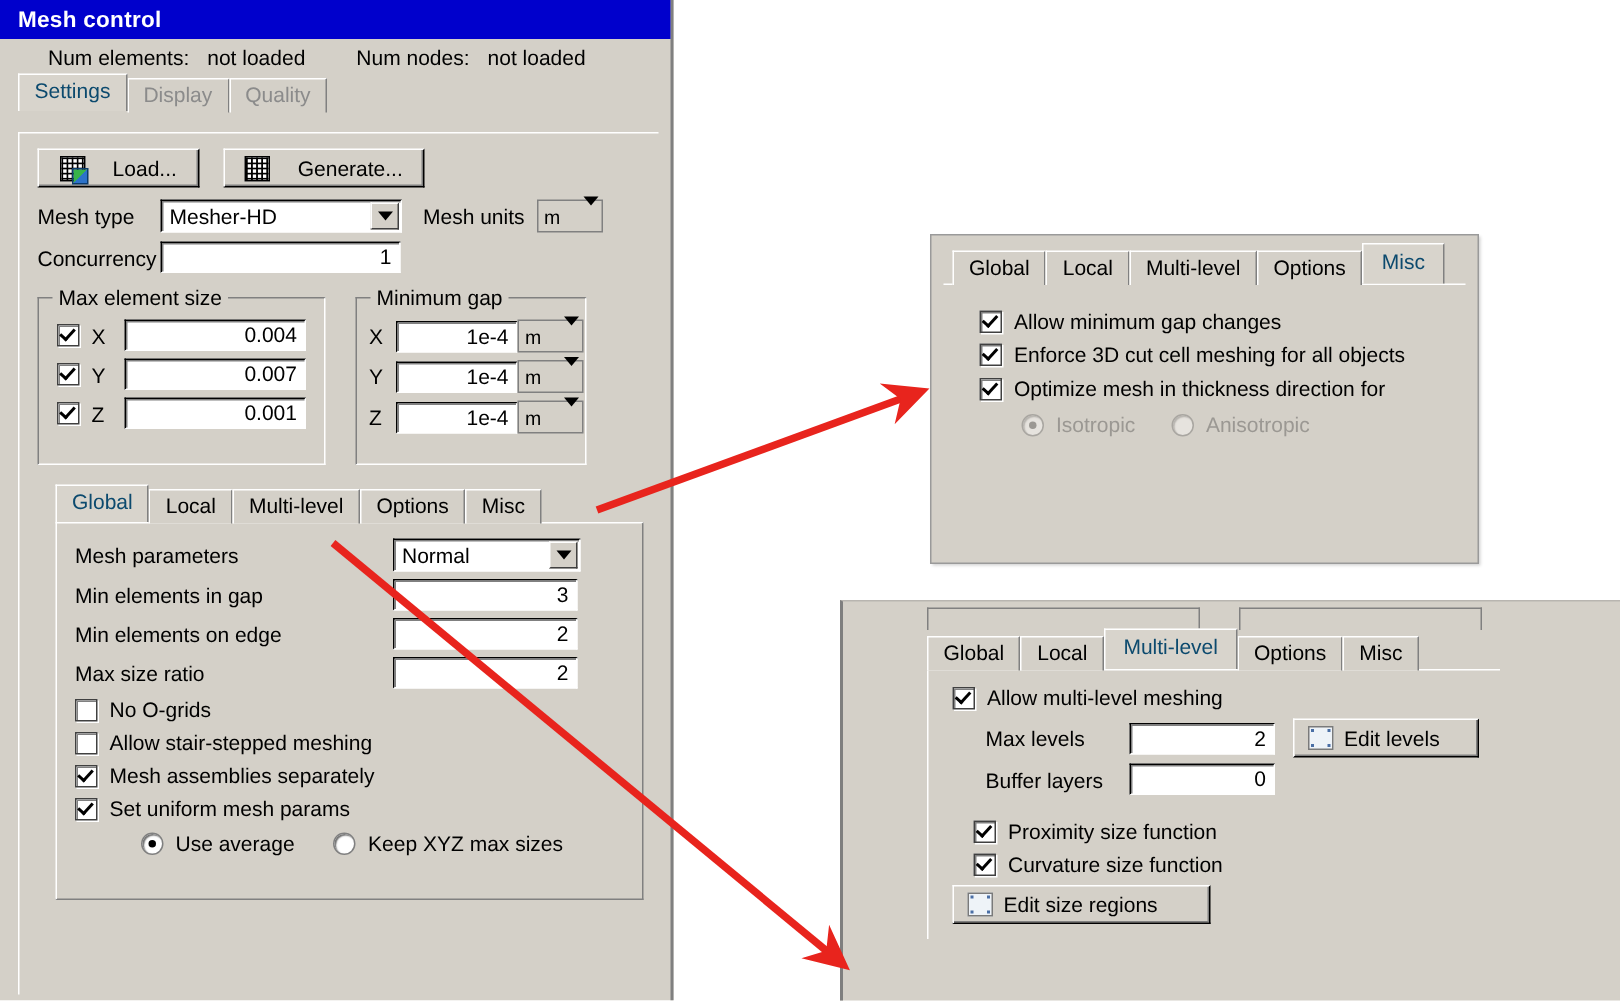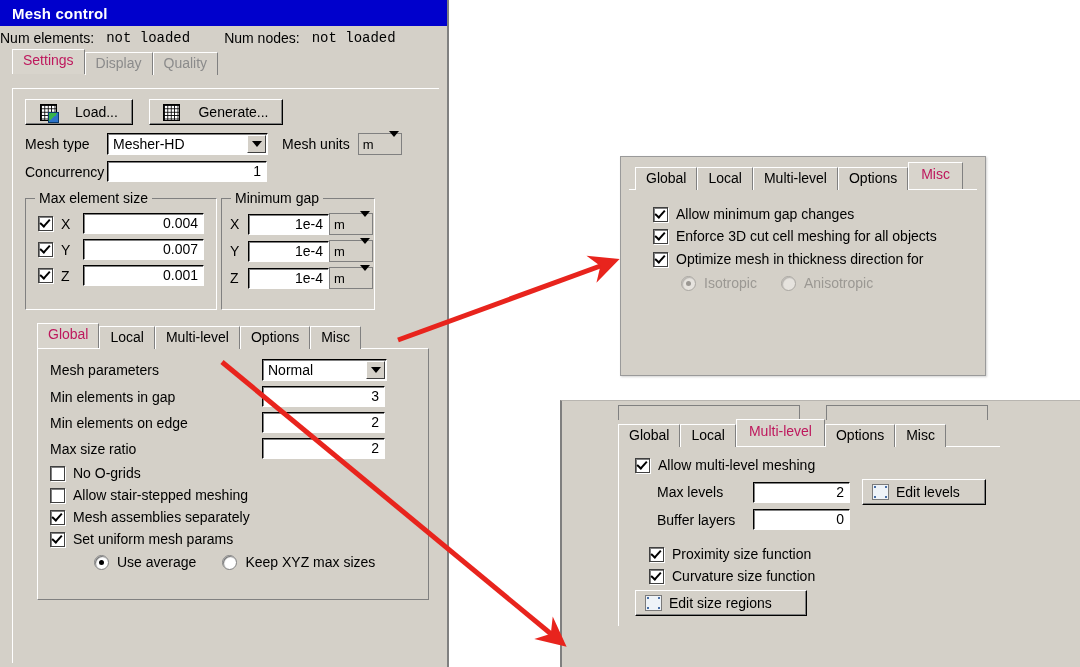--- a/index.html
+++ b/index.html
@@ -8,35 +8,35 @@
     font-family:"Liberation Sans", sans-serif;
     font-size:14px;color:#000;overflow:hidden;position:relative;
   }
   .win{position:absolute;background:#d4d0c8;}
 
   
   #mesh-control{left:0;top:0;width:447px;height:667px;background:#d4d0c8;
      border-right:2px solid #808080;}
   #titlebar{height:26px;background:#0000cc;color:#fff;font-weight:bold;
      font-size:15px;display:flex;align-items:center;padding-left:12px;letter-spacing:.2px;}
-  #countbar{height:24px;display:flex;align-items:center;padding:0 0 0 0;font-size:14px;}
+  #countbar{height:24px;display:flex;align-items:center;padding:0 0 0 32px;font-size:14px;}
   #countbar .lbl{margin-right:12px;}
-  #countbar .val{margin-right:34px;font-family:Liberation Mono, monospace;}
+  #countbar .val{margin-right:34px;}
 
   
   .tabstrip{display:flex;align-items:flex-end;height:24px;padding-left:12px;}
   .tab{
     padding:2px 10px 3px 10px;font-size:14px;line-height:17px;
     background:#d4d0c8;border-left:1px solid #fff;border-top:1px solid #fff;
     border-right:1px solid #808080;position:relative;top:1px;color:#000;
   }
   .tab.inactive{color:#8b8b8b;}
   .tab.active{
     background:#d8d4cc;font-weight:normal;padding-bottom:5px;top:0;
-    border-right:1px solid #808080;z-index:5;color:#be185d;
+    border-right:1px solid #808080;z-index:5;color:#0c4a6e;
   }
   .tabbody{border-top:1px solid #fff;}
 
   .row{display:flex;align-items:center;}
   .field{
     background:#fff;border:1px solid #000;border-right-color:#fff;border-bottom-color:#fff;
     box-shadow:inset 1px 1px 0 #808080;
     height:19px;line-height:19px;text-align:right;padding-right:5px;font-size:14px;
   }
   .combo{
@@ -161,21 +161,21 @@
         <span>m</span>
         <span style="position:absolute;right:2px;"><i class="caret"></i></span>
       </div>
     </div>
 
     <div class="row" style="margin:6px 0 0 12px;">
       <span style="width:82px;">Concurrency</span>
       <div class="field" style="width:153px;"><span>1</span></div>
     </div>
 
-    <div class="row" style="margin:16px 0 0 12px;gap:4px;align-items:flex-start;">
+    <div class="row" style="margin:16px 0 0 12px;gap:20px;align-items:flex-start;">
 
       <div class="group" style="width:190px;height:110px;">
         <span class="gtitle">Max element size</span>
         <div style="padding:14px 0 0 12px;">
           <div class="row" style="margin-bottom:5px;">
             <span class="cb checked"></span>
             <span style="width:22px;margin-left:8px;">X</span>
             <div class="field" style="width:114px;"><span>0.004</span></div>
           </div>
           <div class="row" style="margin-bottom:5px;">

